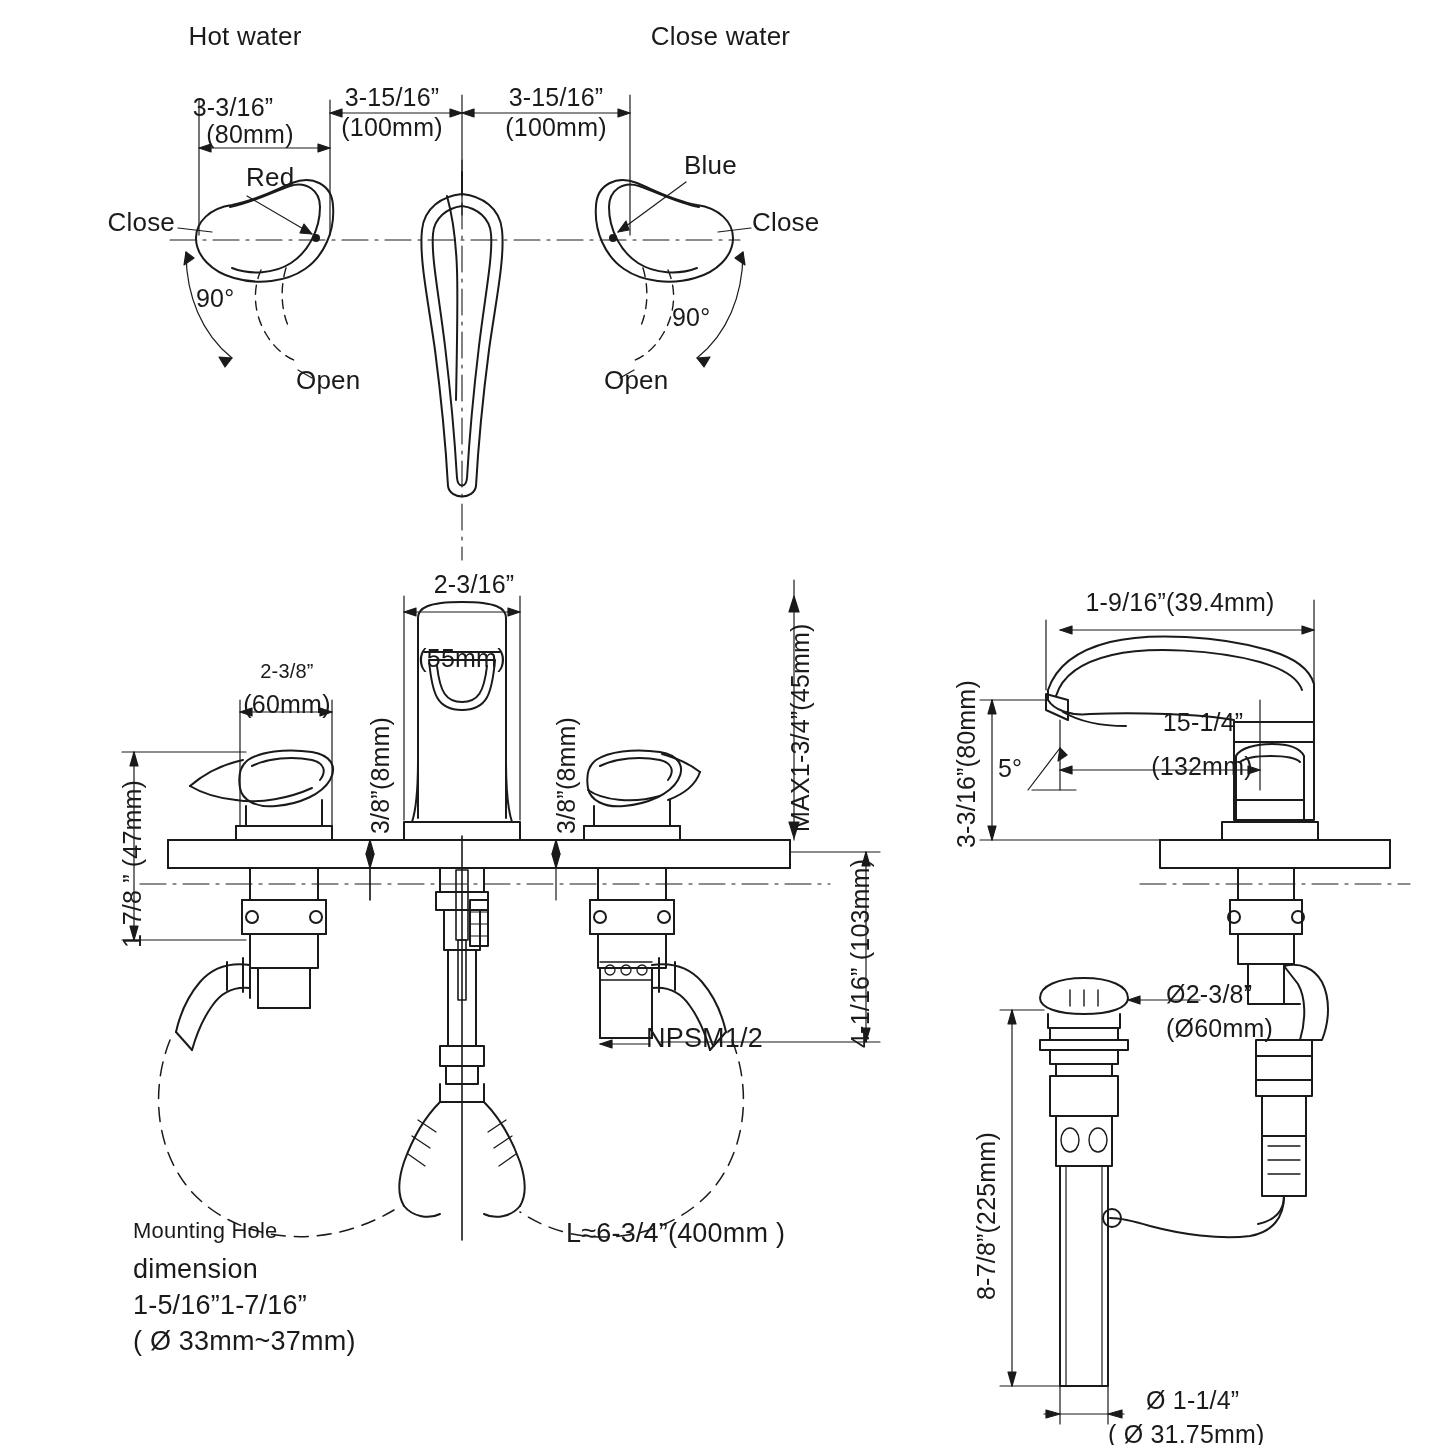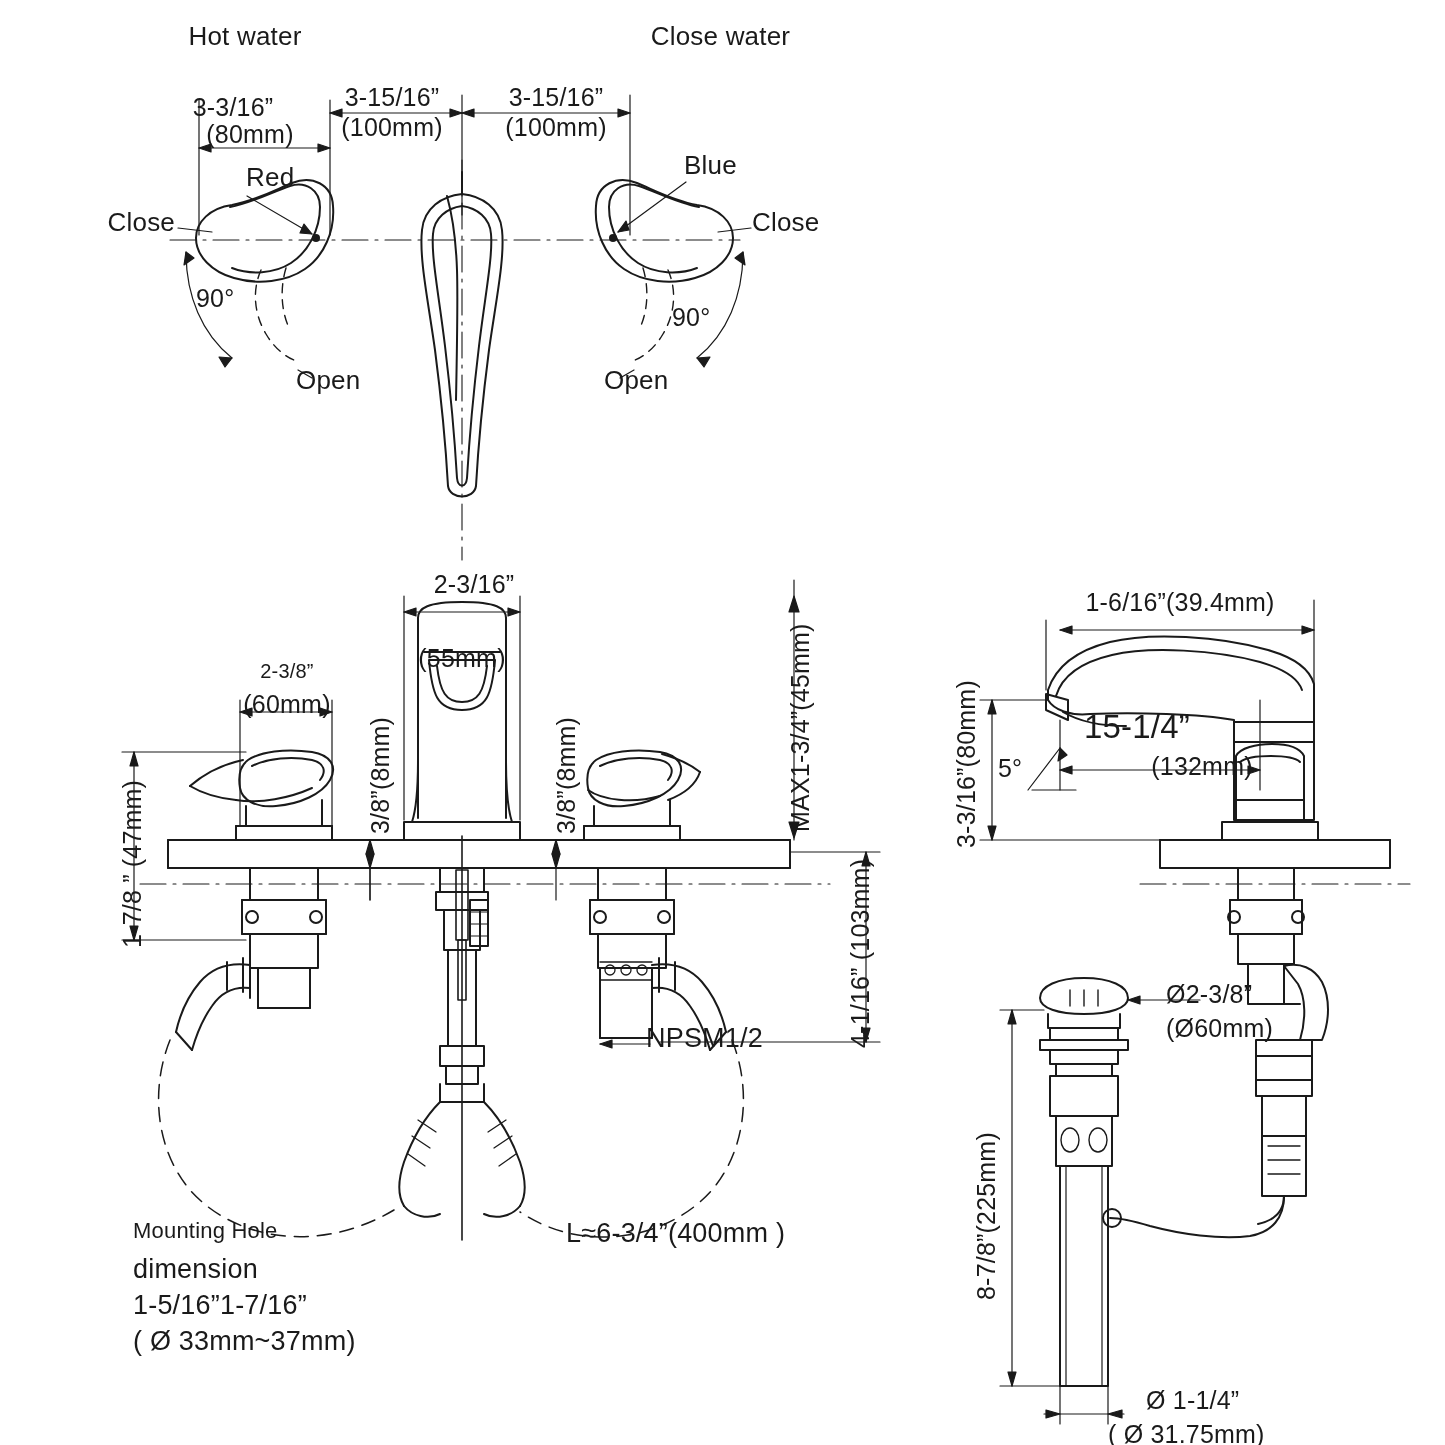--- a/index.html
+++ b/index.html
@@ -534,23 +534,23 @@
 
   <div class="lbl" style="left:646px; top:1023px; font-size:27px;">NPSM1/2</div>
 
   <div class="lbl" style="left:133px; top:1218px; font-size:22px;">Mounting Hole</div>
   <div class="lbl" style="left:133px; top:1254px; font-size:27px;">dimension</div>
   <div class="lbl" style="left:133px; top:1290px; font-size:27px;">1-5/16”1-7/16”</div>
   <div class="lbl" style="left:133px; top:1326px; font-size:27px;">( Ø 33mm~37mm)</div>
 
   <div class="lbl" style="left:566px; top:1218px; font-size:27px;">L≈6-3/4”(400mm )</div>
 
-  <div class="lbl c" style="left:1040px; top:588px; width:280px; font-size:25px;">1-6/16”(39.4mm)</div>
-
-  <div class="lbl c" style="left:1017px; top:708px; width:240px; font-size:33px;">15-1/4”</div>
+  <div class="lbl c" style="left:1040px; top:588px; width:280px; font-size:25px;">1-9/16”(39.4mm)</div>
+
+  <div class="lbl c" style="left:1083px; top:708px; width:240px; font-size:25px;">15-1/4”</div>
   <div class="lbl c" style="left:1082px; top:740px; width:240px; font-size:25px;margin-top:12px;">(132mm)</div>
 
   <div class="lbl vert" style="left:952px; top:848px; font-size:25px; transform:rotate(-90deg);">3-3/16”(80mm)</div>
 
   <div class="lbl" style="left:998px; top:754px; font-size:25px;">5°</div>
 
   <div class="lbl" style="left:1166px; top:980px; font-size:25px;">Ø2-3/8”</div>
   <div class="lbl" style="left:1166px; top:1014px; font-size:25px;">(Ø60mm)</div>
 
   <div class="lbl vert" style="left:972px; top:1300px; font-size:25px; transform:rotate(-90deg);">8-7/8”(225mm)</div>

